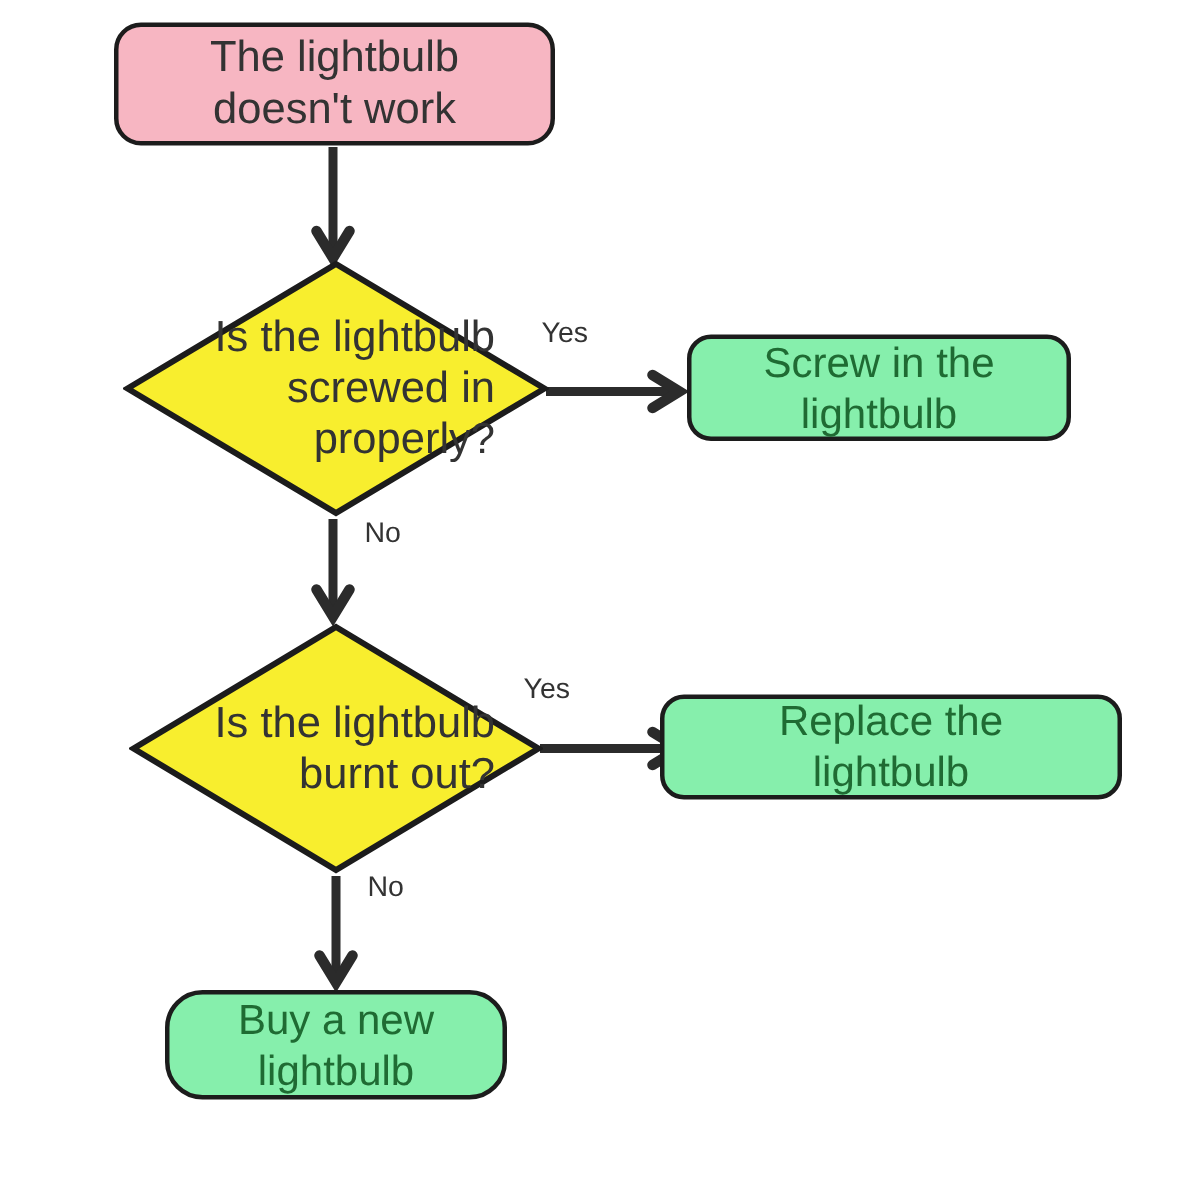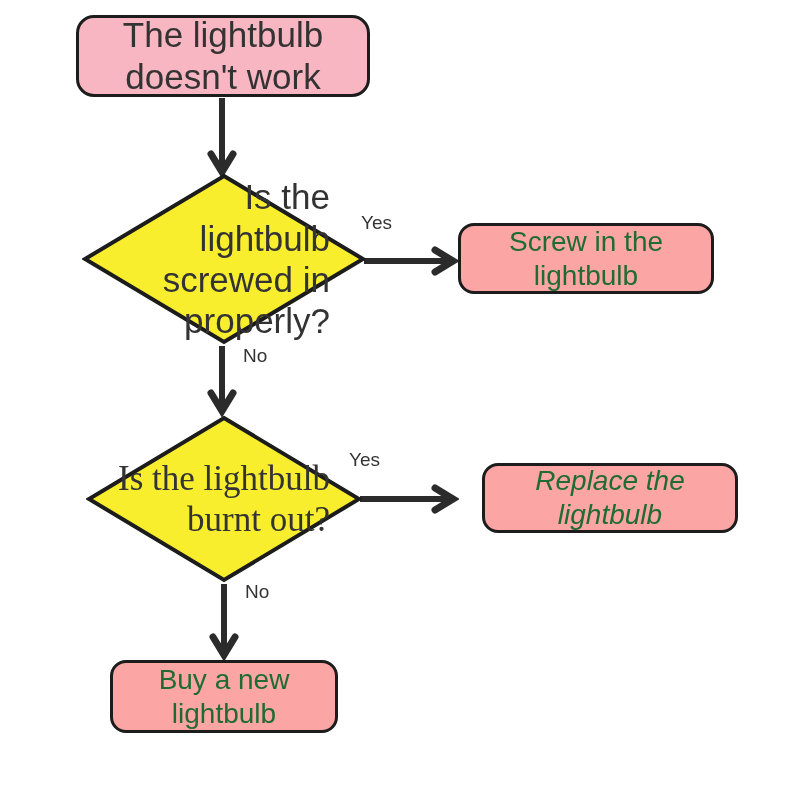--- a/index.html
+++ b/index.html
@@ -20,31 +20,31 @@
   .node {
     position: absolute;
     display: flex;
     align-items: center;
     justify-content: center;
     border: 3px solid #1c1c1c;
     box-sizing: border-box;
     text-align: center;
   }
   .node-label {
-    font-size: 35px;
+    font-size: 29px;
     line-height: 1.2;
     color: #333333;
   }
   .start {
     background: #f7b6c2;
     border-radius: 18px;
   }
   .start .node-label { width: 225px; }
   .action {
-    background: #fca5a5;
+    background: #86efac;
     border-radius: 16px;
   }
   .action .node-label {
     width: 195px;
     font-size: 28px;
     color: #1f6b33;
   }
   .diamond { position: absolute; }
   .diamond svg { position: absolute; left: 0; top: 0; }
   .diamond .node-label {
@@ -92,34 +92,34 @@
     </svg>
     <div class="node-label">
       <div class="label-inner">Is the lightbulb screwed in properly?</div>
     </div>
   </div>
 
   <div class="node action" style="left:458px; top:223px; width:256px; height:71px;">
     <div class="node-label">Screw in the lightbulb</div>
   </div>
 
-  <div class="diamond" style="left:86px; top:415px; width:276px; height:168px;font-family:Liberation Serif, serif;">
+  <div class="diamond" style="left:86px; top:415px; width:276px; height:168px;">
     <svg width="276" height="168" viewBox="0 0 276 168">
       <polygon points="138,3 273,84 138,165 3,84" stroke="#1c1c1c" stroke-width="4" fill="#f8ee2e"></polygon>
     </svg>
     <div class="node-label">
       <div class="label-inner">Is the lightbulb burnt out?</div>
     </div>
   </div>
 
-  <div class="node action" style="left:482px; top:463px; width:256px; height:70px;font-style:italic;">
+  <div class="node action" style="left:440px; top:463px; width:308px; height:70px;">
     <div class="node-label">Replace the lightbulb</div>
   </div>
 
-  <div class="node action" style="left:110px; top:660px; width:228px; height:73px;">
+  <div class="node action" style="left:110px; top:660px; width:228px; height:73px;border-radius:25px;">
     <div class="node-label">Buy a new lightbulb</div>
   </div>
 
   <div class="edge-label" style="left:361px; top:212px;">Yes</div>
   <div class="edge-label" style="left:243px; top:345px;">No</div>
   <div class="edge-label" style="left:349px; top:449px;">Yes</div>
   <div class="edge-label" style="left:245px; top:581px;">No</div>
 
 </div>
 

